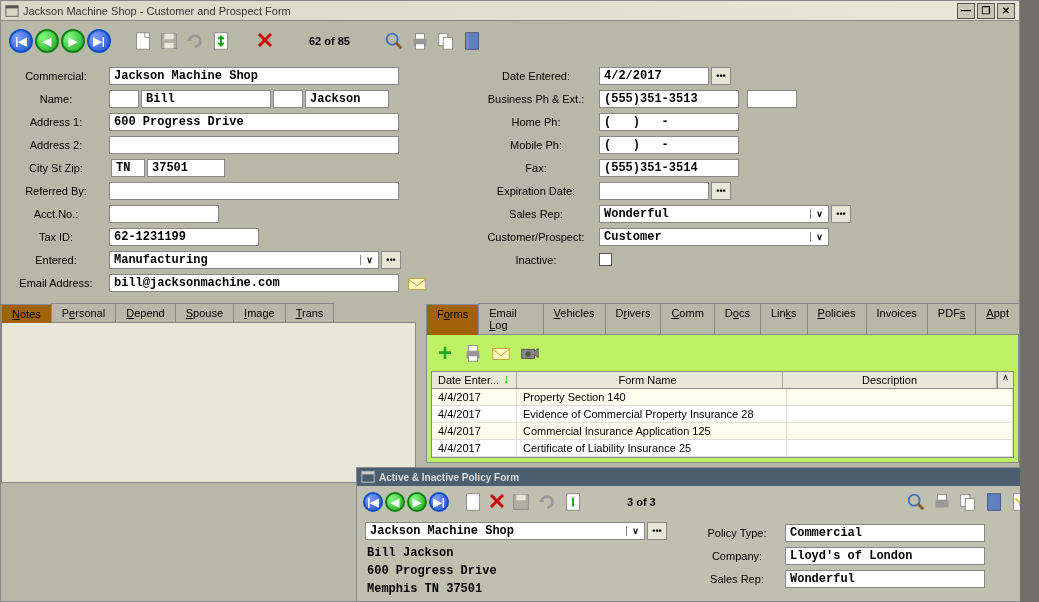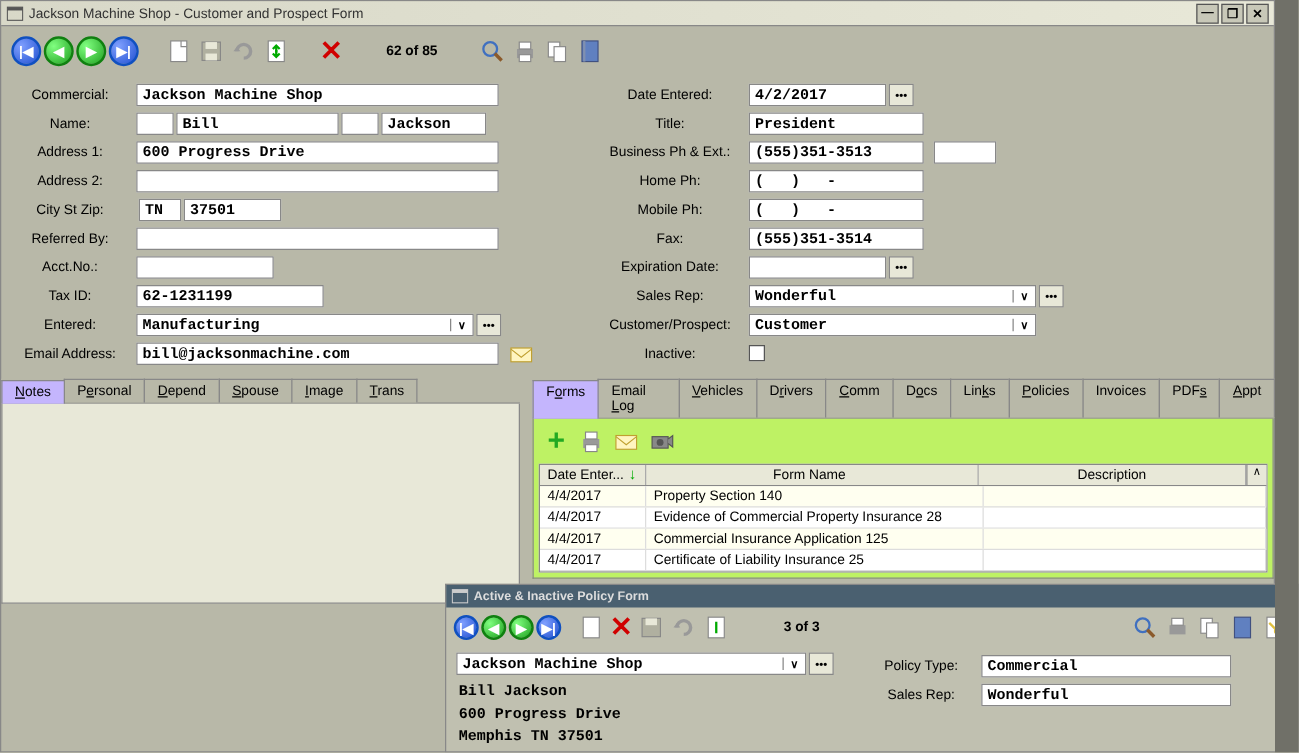--- a/index.html
+++ b/index.html
@@ -49,21 +49,21 @@
   .dots-btn { width: 20px; height: 18px; border: 1px solid #888; background: #E8E8D8; display: inline-flex; align-items: center; justify-content: center; font-weight: bold; cursor: pointer; margin-left: 2px; font-size: 9px; }
   
   .envelope { margin-left: 6px; }
   .checkbox { width: 13px; height: 13px; border: 1px solid #555; background: #fff; cursor: pointer; }
   
   .tabs-wrap { display: flex; margin-top: 6px; }
   .tabs-left { width: 415px; }
   .tabs-right { flex: 1; margin-left: 10px; }
   .tab-bar { display: flex; border-bottom: 1px solid #888; background: #B8B8A8; }
   .tab { border: 1px solid #888; border-bottom: none; padding: 3px 10px; background: #B8B8A8; font-size: 11px; cursor: pointer; margin-right: -1px; }
-  .tab.active { background: #c4b5fd; position: relative; top: 1px; }
+  .tab.active { background: #a16207; position: relative; top: 1px; }
   .tab u { text-decoration: underline; }
   .tab-content { background: #E8E8D8; border: 1px solid #888; border-top: none; height: 160px; padding: 4px; }
   
   .right-content { background: #bef264; border: 1px solid #888; border-top: none; padding: 4px; }
   .right-toolbar { display: flex; gap: 4px; padding: 2px; align-items: center; }
   
   .table { border: 1px solid #888; background: #fff; margin-top: 4px; }
   .table-header { display: flex; background: #E8E8D8; border-bottom: 1px solid #888; }
   .th { border-right: 1px solid #aaa; padding: 2px 6px; font-size: 11px; text-align: center; position: relative; }
   .th-date { width: 85px; text-align: left; }
@@ -230,24 +230,20 @@
             </svg>
           </span>
       </div>
     </div>
 
     <div class="form-col form-col-right">
       <div class="form-row">
           <span class="form-label form-label-r">Date Entered:</span>
           <input class="form-input fi-date" value="4/2/2017" style="">
           <div class="dots-btn">•••</div>
-        </div>
-      <div class="form-row">
-          <span class="form-label form-label-r">Title:</span>
-          <input class="form-input fi-phone" value="President" style="">
         </div>
       <div class="form-row">
           <span class="form-label form-label-r">Business Ph &amp; Ext.:</span>
           <input class="form-input fi-phone" value="(555)351-3513" style="">
           <input class="form-input" style="width: 50px; margin-left: 8px;">
         </div>
       <div class="form-row">
           <span class="form-label form-label-r">Home Ph:</span>
           <input class="form-input fi-phone" value="(   )   -" style="">
         </div>
@@ -460,18 +456,22 @@
         <div>600 Progress Drive</div>
         <div>Memphis  TN 37501</div>
       </div>
     </div>
     <div class="sub-right form-col">
       <div class="form-row">
           <span class="form-label" style="width:90px">Policy Type:</span>
           <input class="form-input" style="width: 200px;" value="Commercial">
         </div>
       <div class="form-row">
+          <span class="form-label" style="width:90px">Company:</span>
+          <input class="form-input" style="width: 200px;" value="Lloyd's of London">
+        </div>
+      <div class="form-row">
           <span class="form-label" style="width:90px">Sales Rep:</span>
           <input class="form-input" style="width: 200px;" value="Wonderful">
         </div>
     </div>
   </div>
 </div>
 
 </body></html>

